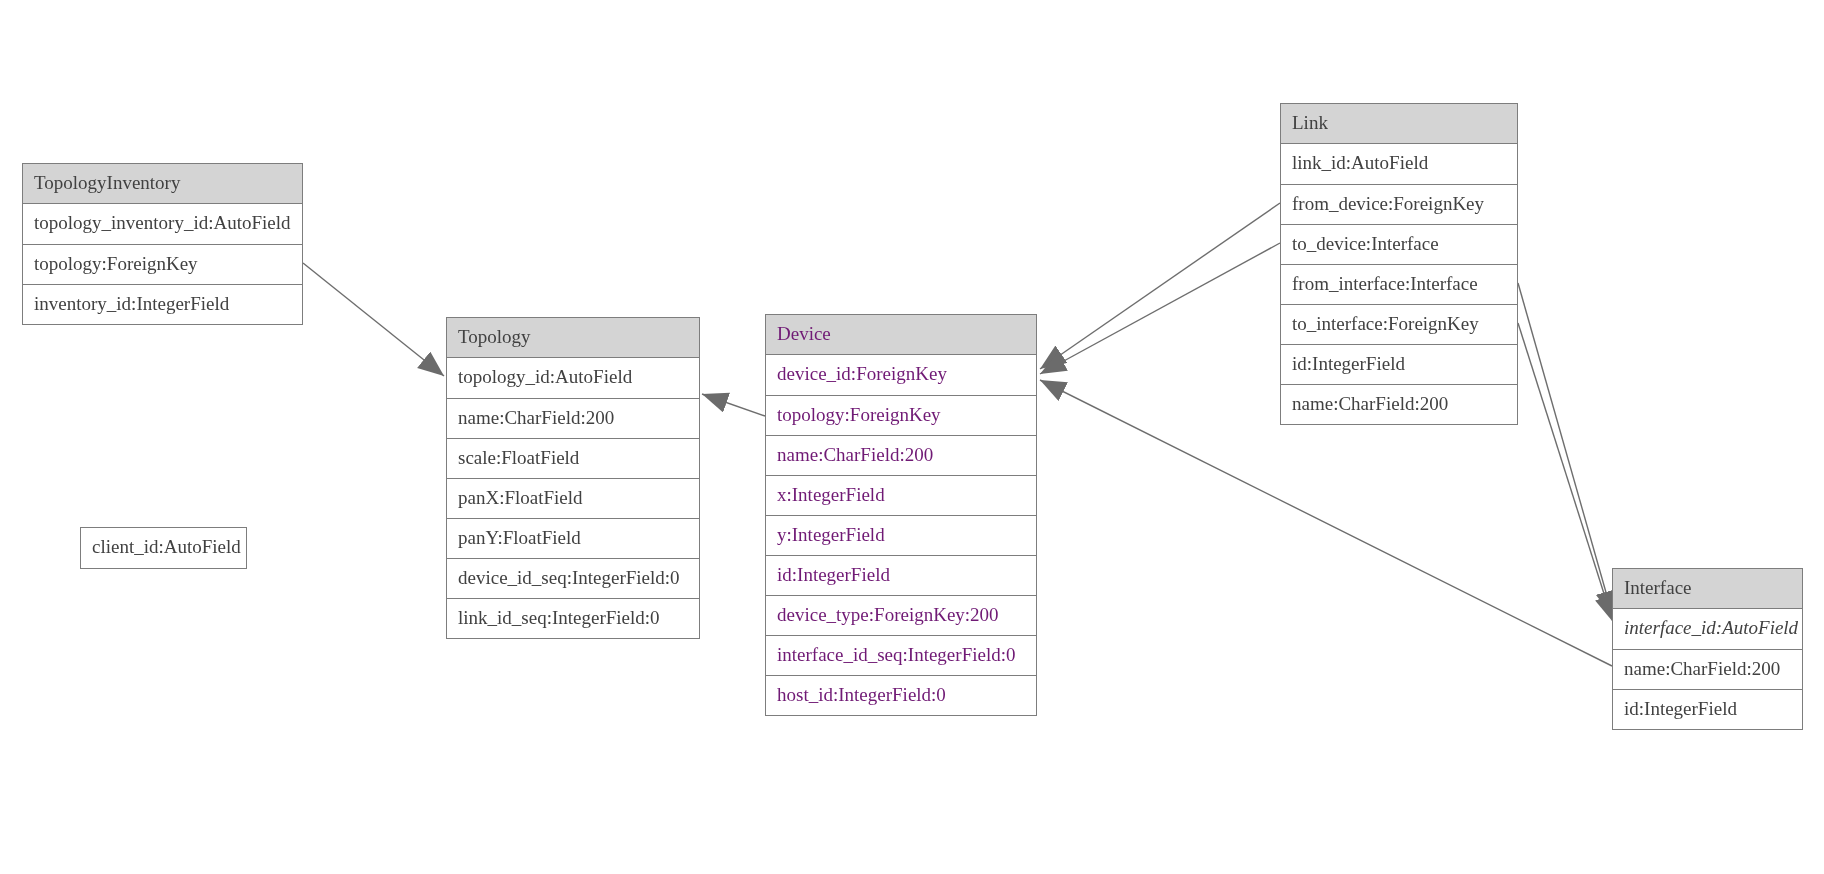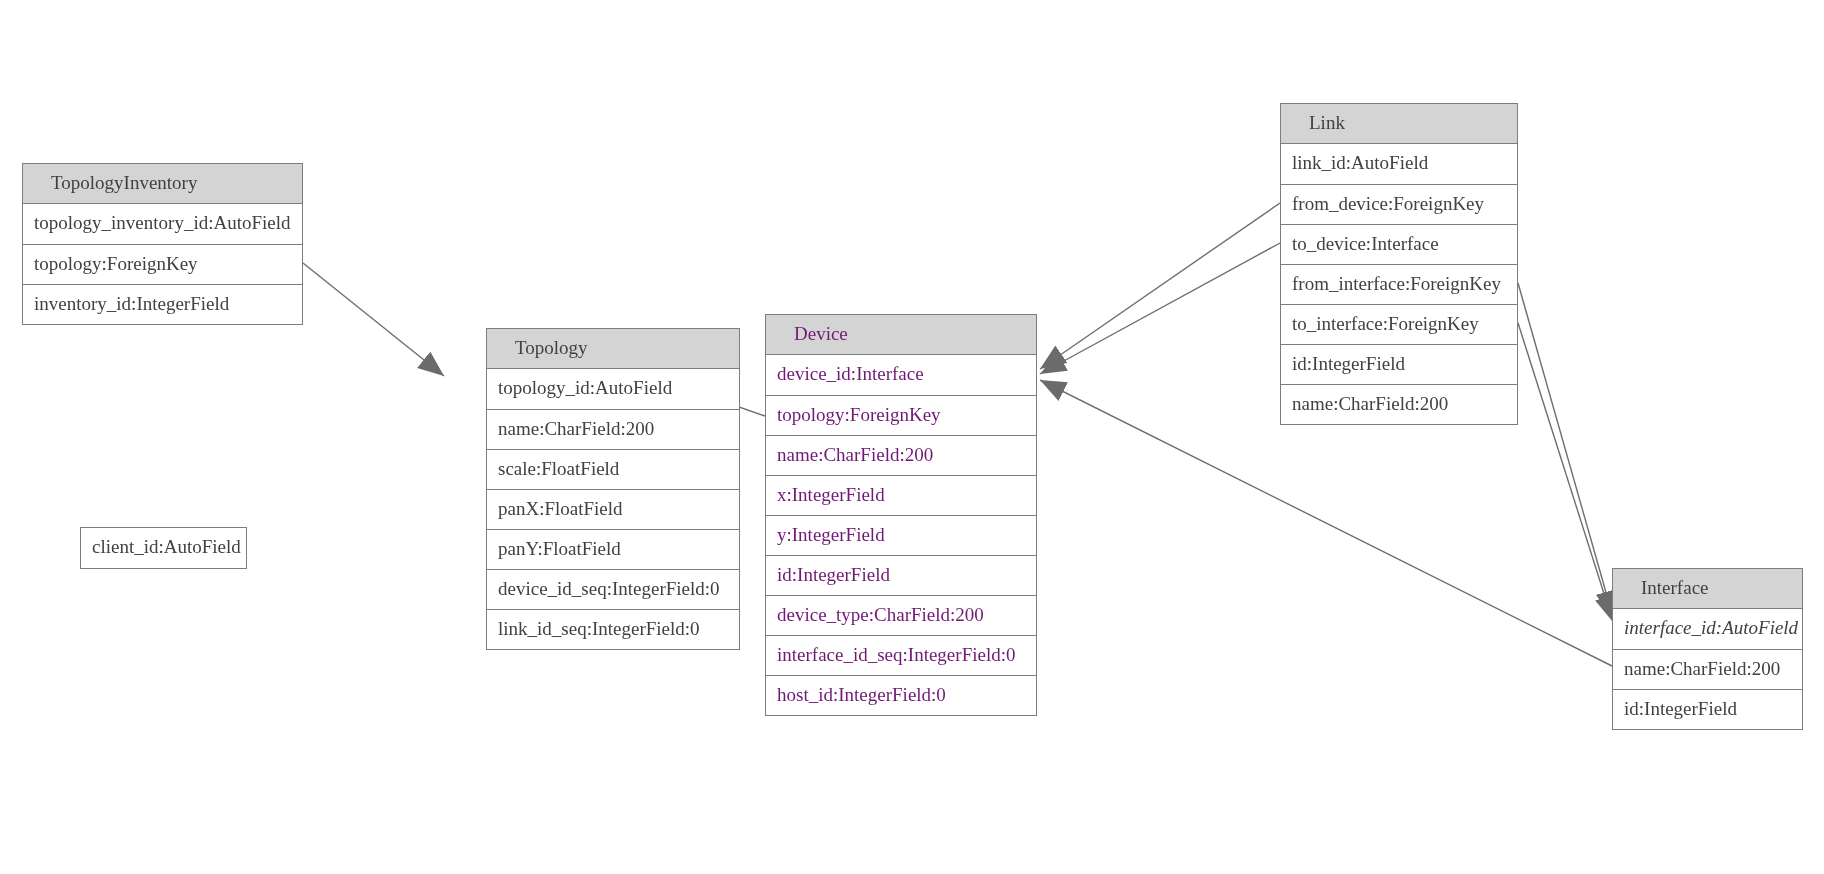--- a/index.html
+++ b/index.html
@@ -28,21 +28,21 @@
     border: 1.6px solid #7d7d7d;
     background: #ffffff;
     color: #414141;
     font-size: 19px;
     white-space: nowrap;
   }
   .entity-header {
     box-sizing: border-box;
     height: 40px;
     line-height: 38px;
-    padding-left: 28px;
+    padding-left: 11px;
     background: #d4d4d4;
     border-bottom: 1.4px solid #7d7d7d;
   }
   .entity-row {
     box-sizing: border-box;
     height: 40px;
     line-height: 38px;
     padding-left: 11px;
     background: #ffffff;
   }
@@ -70,51 +70,51 @@
         <line x1="1518" y1="323" x2="1613" y2="622" stroke="#6e6e6e" stroke-width="1.4" marker-end="url(#arrowhead)"></line>
       </g>
   </svg>
   <div id="entities-layer">
       <div class="entity" style="left: 22px; top: 163px; width: 281px; border-color: rgb(125, 125, 125); color: rgb(65, 65, 65);">
         <div class="entity-header" style="background: rgb(212, 212, 212); border-color: rgb(125, 125, 125); height: 40px;">TopologyInventory</div>
         <div class="entity-row" style="height: 40px; background: rgb(255, 255, 255);">topology_inventory_id:AutoField</div>
         <div class="entity-row" style="height: 40px; background: rgb(255, 255, 255);">topology:ForeignKey</div>
         <div class="entity-row" style="height: 40px; background: rgb(255, 255, 255);">inventory_id:IntegerField</div>
       </div>
-      <div class="entity" style="left: 446px; top: 328px; width: 254px; border-color: rgb(125, 125, 125); color: rgb(65, 65, 65); margin-left: 40px;">
+      <div class="entity" style="left: 446px; top: 317px; width: 254px; border-color: rgb(125, 125, 125); color: rgb(65, 65, 65);">
         <div class="entity-header" style="background: rgb(212, 212, 212); border-color: rgb(125, 125, 125); height: 40px;">Topology</div>
         <div class="entity-row" style="height: 40px; background: rgb(255, 255, 255);">topology_id:AutoField</div>
         <div class="entity-row" style="height: 40px; background: rgb(255, 255, 255);">name:CharField:200</div>
         <div class="entity-row" style="height: 40px; background: rgb(255, 255, 255);">scale:FloatField</div>
         <div class="entity-row" style="height: 40px; background: rgb(255, 255, 255);">panX:FloatField</div>
         <div class="entity-row" style="height: 40px; background: rgb(255, 255, 255);">panY:FloatField</div>
         <div class="entity-row" style="height: 40px; background: rgb(255, 255, 255);">device_id_seq:IntegerField:0</div>
         <div class="entity-row" style="height: 40px; background: rgb(255, 255, 255);">link_id_seq:IntegerField:0</div>
       </div>
       <div class="entity" style="left: 80px; top: 527px; width: 167px; border-color: rgb(125, 125, 125); color: rgb(65, 65, 65);">
         <div class="entity-row" style="height: 40px; background: rgb(255, 255, 255);">client_id:AutoField</div>
       </div>
       <div class="entity" style="left: 765px; top: 314px; width: 272px; border-color: rgb(125, 125, 125); color: #701a75;">
         <div class="entity-header" style="background: rgb(212, 212, 212); border-color: rgb(125, 125, 125); height: 40px;">Device</div>
-        <div class="entity-row" style="height: 40px; background: rgb(255, 255, 255);">device_id:Interface</div>
+        <div class="entity-row" style="height: 40px; background: rgb(255, 255, 255);">device_id:ForeignKey</div>
         <div class="entity-row" style="height: 40px; background: rgb(255, 255, 255);">topology:ForeignKey</div>
         <div class="entity-row" style="height: 40px; background: rgb(255, 255, 255);">name:CharField:200</div>
         <div class="entity-row" style="height: 40px; background: rgb(255, 255, 255);">x:IntegerField</div>
         <div class="entity-row" style="height: 40px; background: rgb(255, 255, 255);">y:IntegerField</div>
         <div class="entity-row" style="height: 40px; background: rgb(255, 255, 255);">id:IntegerField</div>
-        <div class="entity-row" style="height: 40px; background: rgb(255, 255, 255);">device_type:CharField:200</div>
+        <div class="entity-row" style="height: 40px; background: rgb(255, 255, 255);">device_type:ForeignKey:200</div>
         <div class="entity-row" style="height: 40px; background: rgb(255, 255, 255);">interface_id_seq:IntegerField:0</div>
         <div class="entity-row" style="height: 40px; background: rgb(255, 255, 255);">host_id:IntegerField:0</div>
       </div>
       <div class="entity" style="left: 1280px; top: 103px; width: 238px; border-color: rgb(125, 125, 125); color: rgb(65, 65, 65);">
         <div class="entity-header" style="background: rgb(212, 212, 212); border-color: rgb(125, 125, 125); height: 40px;">Link</div>
         <div class="entity-row" style="height: 40px; background: rgb(255, 255, 255);">link_id:AutoField</div>
         <div class="entity-row" style="height: 40px; background: rgb(255, 255, 255);">from_device:ForeignKey</div>
         <div class="entity-row" style="height: 40px; background: rgb(255, 255, 255);">to_device:Interface</div>
-        <div class="entity-row" style="height: 40px; background: rgb(255, 255, 255);">from_interface:ForeignKey</div>
+        <div class="entity-row" style="height: 40px; background: rgb(255, 255, 255);">from_interface:Interface</div>
         <div class="entity-row" style="height: 40px; background: rgb(255, 255, 255);">to_interface:ForeignKey</div>
         <div class="entity-row" style="height: 40px; background: rgb(255, 255, 255);">id:IntegerField</div>
         <div class="entity-row" style="height: 40px; background: rgb(255, 255, 255);">name:CharField:200</div>
       </div>
       <div class="entity" style="left: 1612px; top: 568px; width: 191px; border-color: rgb(125, 125, 125); color: rgb(65, 65, 65);">
         <div class="entity-header" style="background: rgb(212, 212, 212); border-color: rgb(125, 125, 125); height: 40px;">Interface</div>
         <div class="entity-row" style="height: 40px; background: rgb(255, 255, 255); font-style: italic;">interface_id:AutoField</div>
         <div class="entity-row" style="height: 40px; background: rgb(255, 255, 255);">name:CharField:200</div>
         <div class="entity-row" style="height: 40px; background: rgb(255, 255, 255);">id:IntegerField</div>
       </div>

